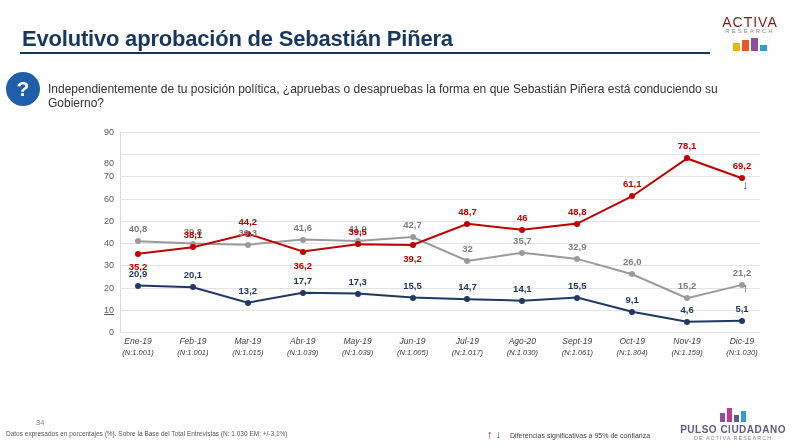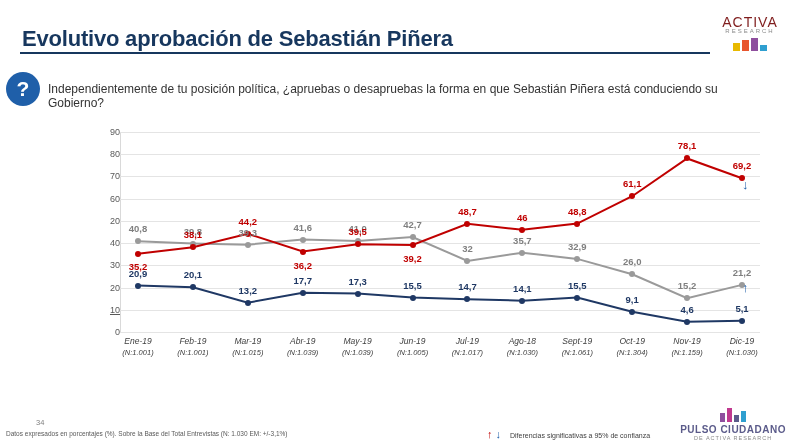--- a/index.html
+++ b/index.html
@@ -115,21 +115,21 @@
     position: absolute;
     left: 0;
     top: 0;
     width: 1px;
     height: 200px;
     background: #d9d9d9;
   }
   .ytick {
     position: absolute;
     right: 100%;
-    margin-right: 0;
+    margin-right: 6px;
     transform: translateY(-50%);
     font-size: 9px;
     color: #595959;
     white-space: nowrap;
   }
   .xlabels {
     position: absolute;
     left: 60px;
     top: 204px;
     width: 640px;
@@ -307,21 +307,21 @@
           <div class="gridline" style="top: 88.8889px;">
             <span class="ytick" style="top: 0px;">20</span>
           </div>
           <div class="gridline" style="top: 66.6667px;">
             <span class="ytick" style="top: 0px;">60</span>
           </div>
           <div class="gridline" style="top: 44.4444px;">
             <span class="ytick" style="top: 0px;">70</span>
           </div>
           <div class="gridline" style="top: 22.2222px;">
-            <span class="ytick" style="top: 0px; text-align: right;">80</span>
+            <span class="ytick" style="top: 9px; text-align: right;">80</span>
           </div>
           <div class="gridline" style="top: 0px;">
             <span class="ytick" style="top: 0px;">90</span>
           </div>
         </div>
       <svg class="lines" id="lines" width="640" height="200">
           <path d="M18 153.55555555555554 L72.9090909090909 155.33333333333331 L127.81818181818181 170.66666666666666 L182.72727272727272 160.66666666666669 L237.63636363636363 161.55555555555554 L292.54545454545456 165.55555555555554 L347.45454545454544 167.33333333333334 L402.3636363636364 168.66666666666666 L457.27272727272725 165.55555555555554 L512.1818181818182 179.77777777777777 L567.0909090909091 189.77777777777777 L622 188.66666666666666" fill="none" stroke="#1f3864" stroke-width="2"></path>
           <path d="M18 109.33333333333334 L72.9090909090909 111.55555555555556 L127.81818181818181 112.66666666666667 L182.72727272727272 107.55555555555554 L237.63636363636363 108.88888888888889 L292.54545454545456 105.1111111111111 L347.45454545454544 128.88888888888889 L402.3636363636364 120.66666666666666 L457.27272727272725 126.8888888888889 L512.1818181818182 142.22222222222223 L567.0909090909091 166.22222222222223 L622 152.88888888888889" fill="none" stroke="#9a9a9a" stroke-width="2"></path>
           <path d="M18 121.77777777777777 L72.9090909090909 115.33333333333333 L127.81818181818181 101.77777777777777 L182.72727272727272 119.55555555555554 L237.63636363636363 112.22222222222223 L292.54545454545456 112.88888888888889 L347.45454545454544 91.77777777777779 L402.3636363636364 97.77777777777779 L457.27272727272725 91.55555555555557 L512.1818181818182 64.22222222222223 L567.0909090909091 26.444444444444457 L622 46.2222222222222" fill="none" stroke="#c00000" stroke-width="2"></path>
         </svg>
@@ -427,21 +427,21 @@
         </div>
         <div class="xlabel" style="left: 292.545px;">
           <div>Jun-19</div>
           <div class="n">(N:1.005)</div>
         </div>
         <div class="xlabel" style="left: 347.455px;">
           <div>Jul-19</div>
           <div class="n">(N:1.017)</div>
         </div>
         <div class="xlabel" style="left: 402.364px;">
-          <div>Ago-18</div>
+          <div>Ago-20</div>
           <div class="n">(N:1.030)</div>
         </div>
         <div class="xlabel" style="left: 457.273px;">
           <div>Sept-19</div>
           <div class="n">(N:1.061)</div>
         </div>
         <div class="xlabel" style="left: 512.182px;">
           <div>Oct-19</div>
           <div class="n">(N:1.304)</div>
         </div>

